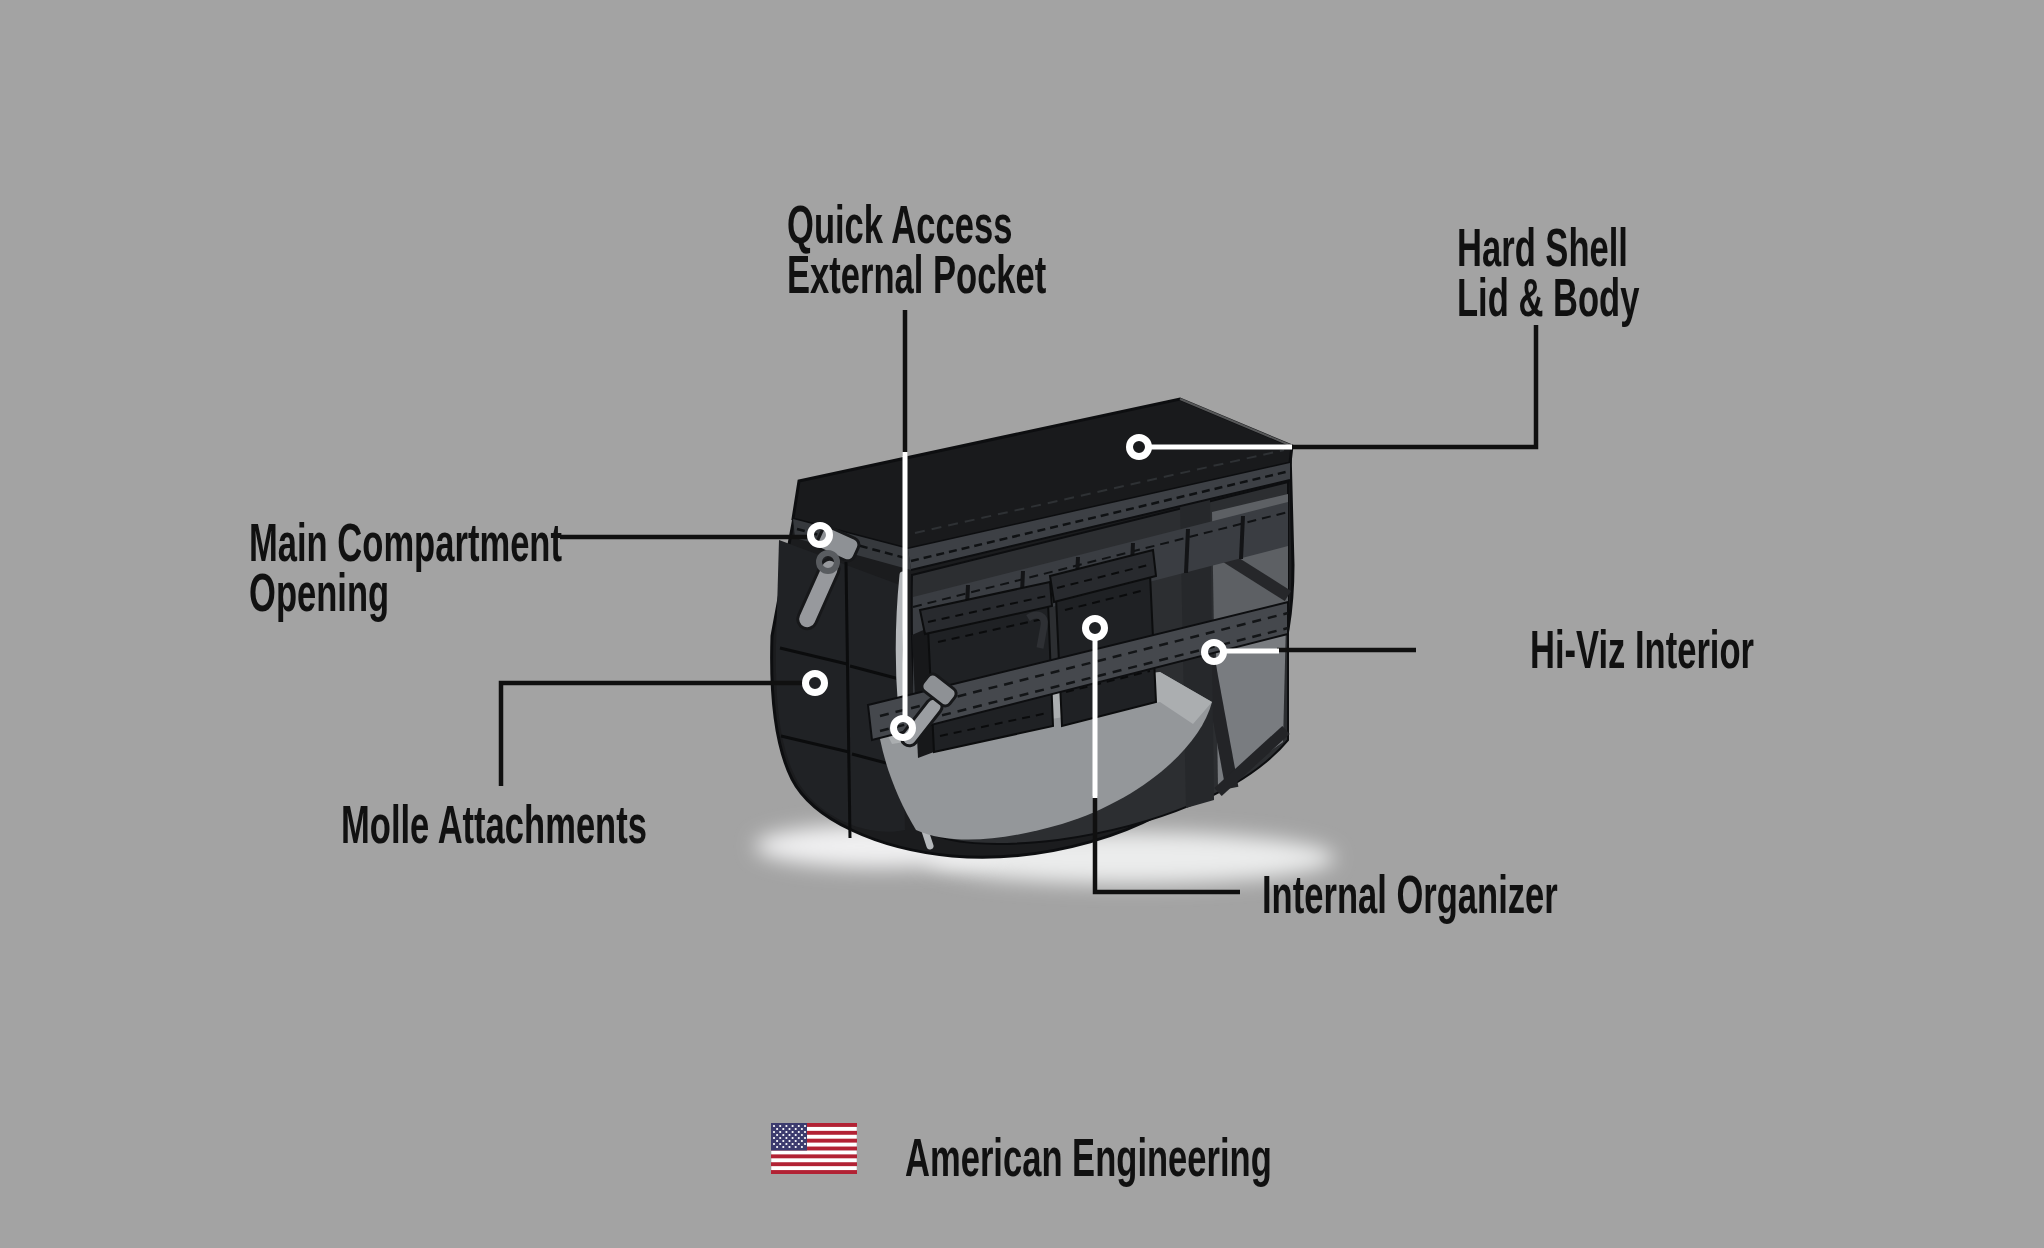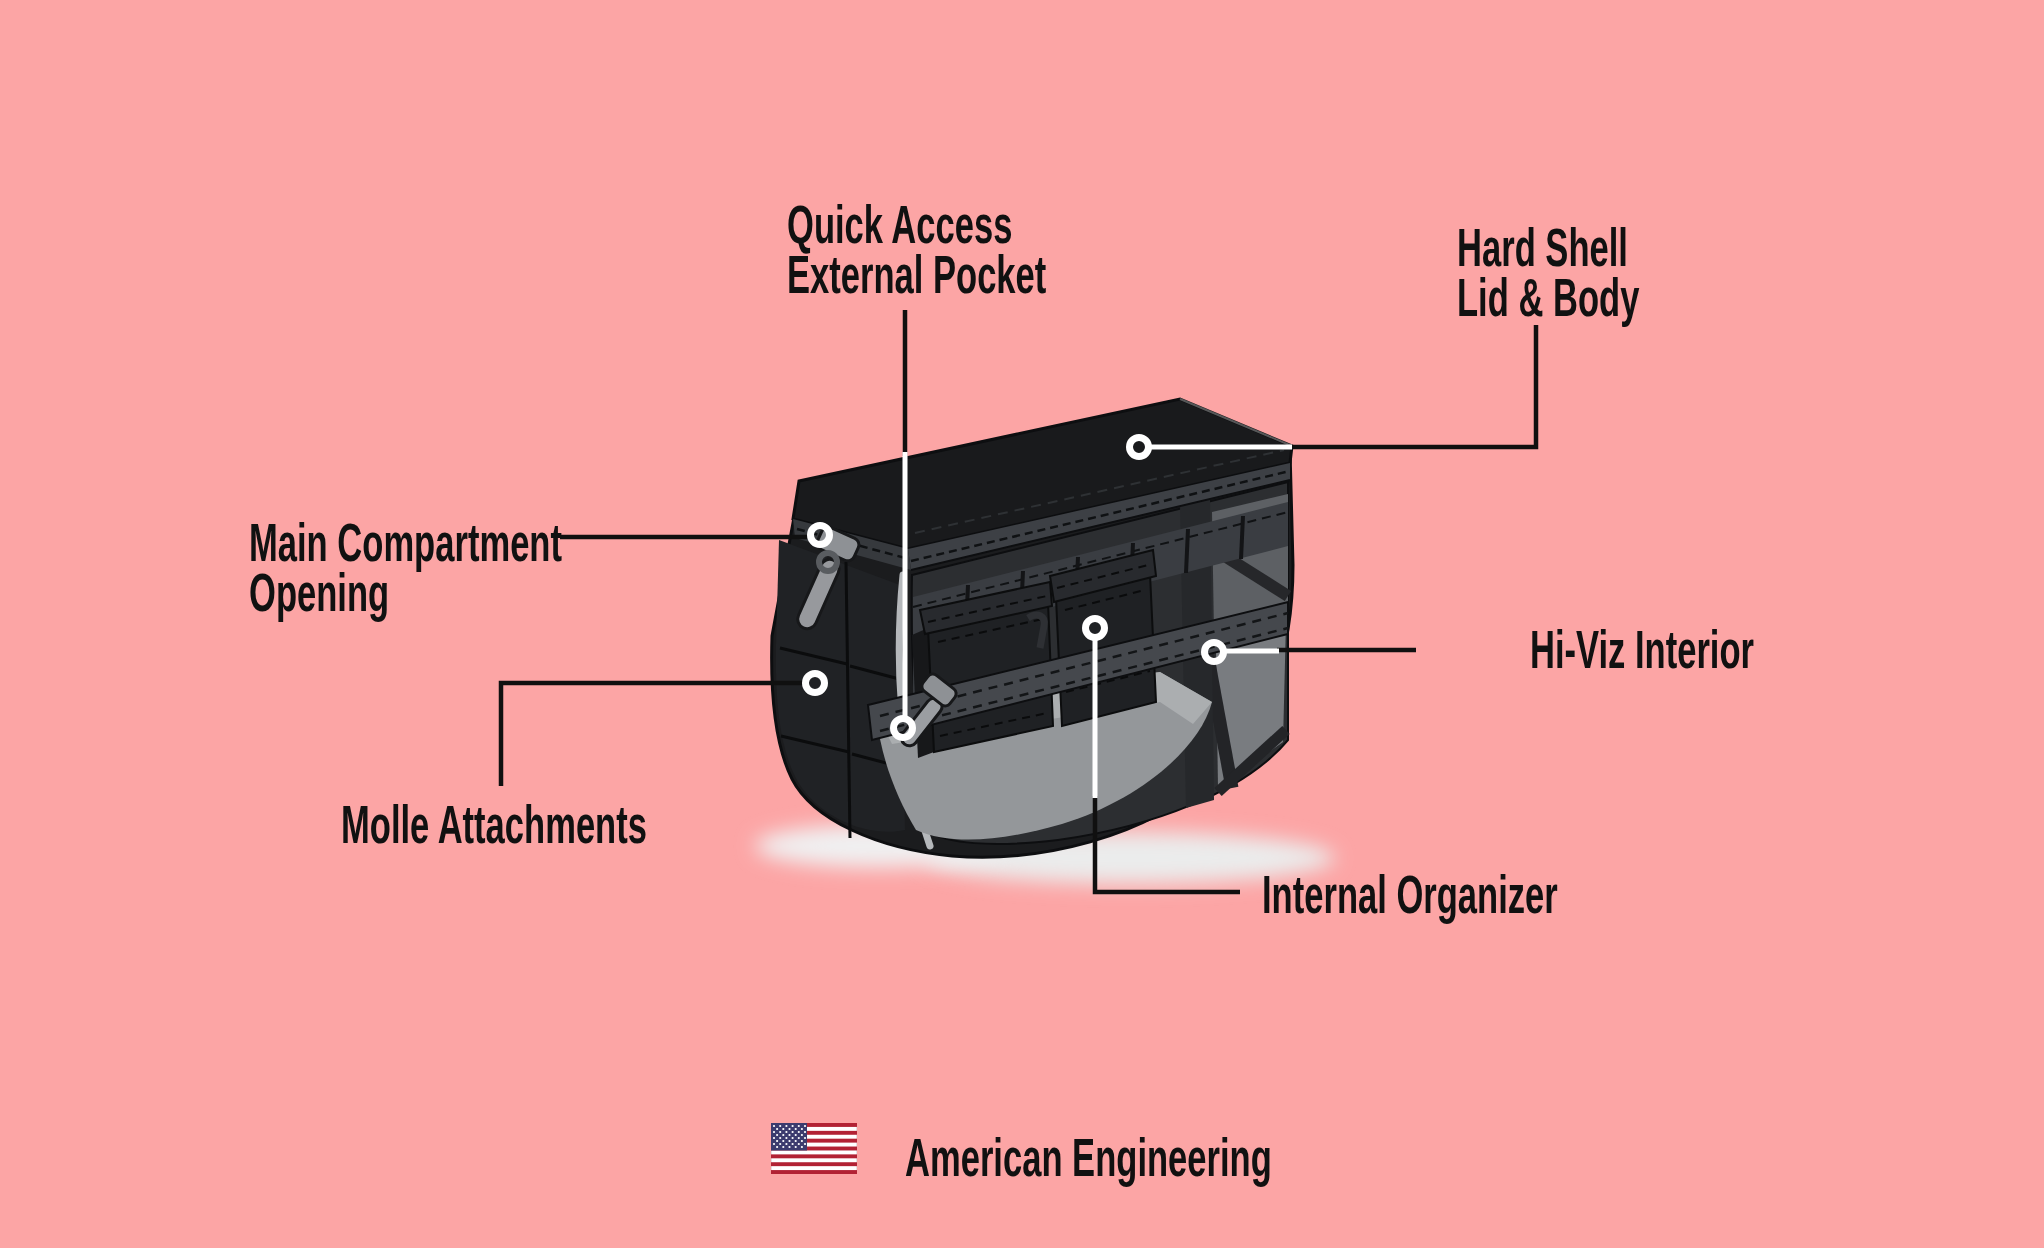--- a/index.html
+++ b/index.html
@@ -1,19 +1,19 @@
 <!DOCTYPE html>
 <html><head>
 <meta charset="utf-8">
 <style>
   html,body{margin:0;padding:0;background:#ffffff;}
   #stage{
     position:relative;
     width:2044px;height:1248px;
-    background:#fca5a5;
+    background:#a3a3a3;
     overflow:hidden;
     font-family:"Liberation Sans","DejaVu Sans",sans-serif;
   }
   #artwork{position:absolute;left:0;top:0;}
   .label{
     position:absolute;
     font-weight:bold;
     font-size:54px;
     line-height:50px;
     color:#111111;

